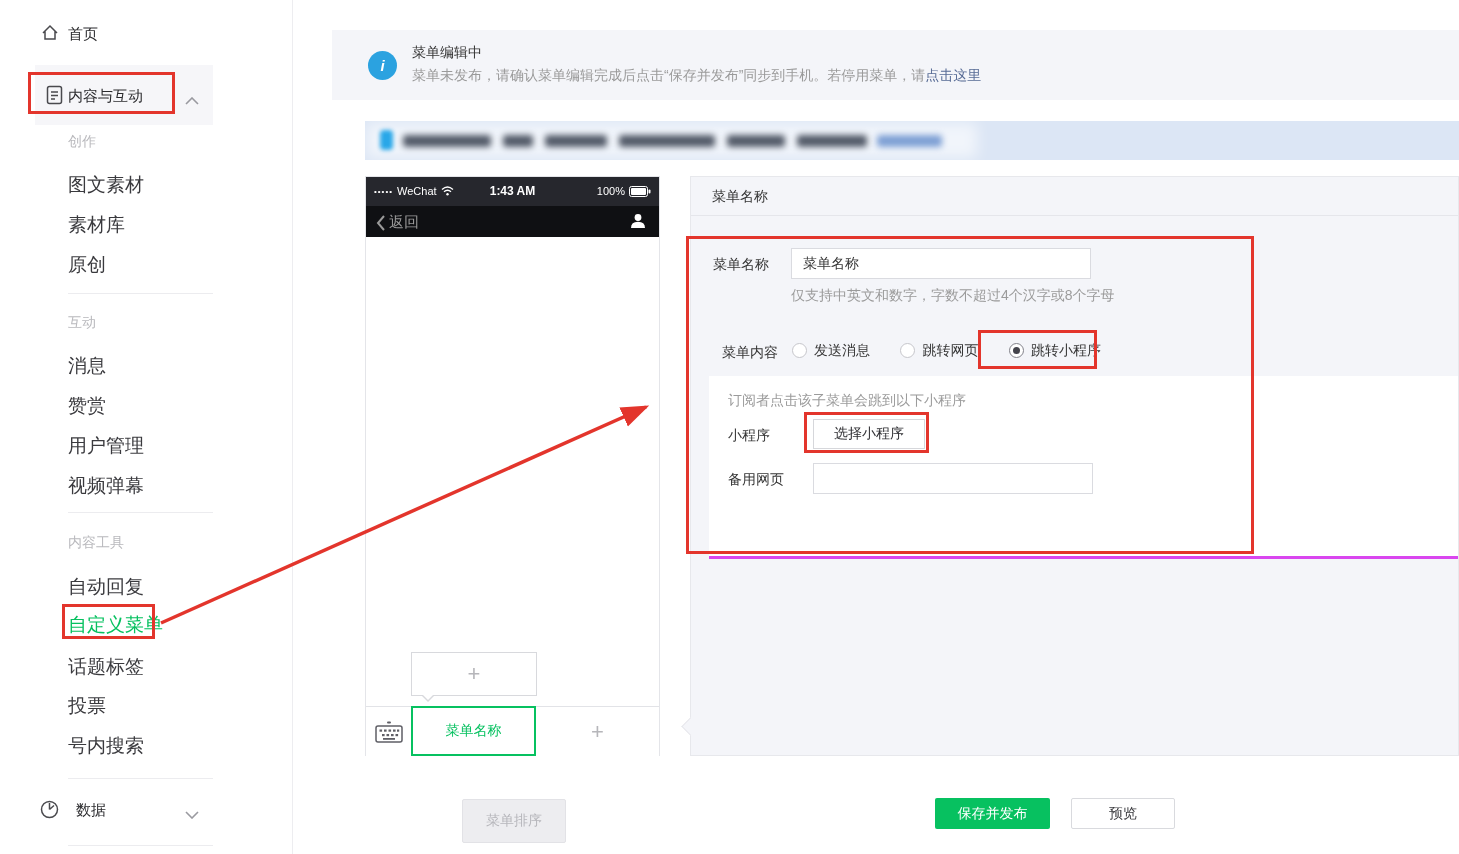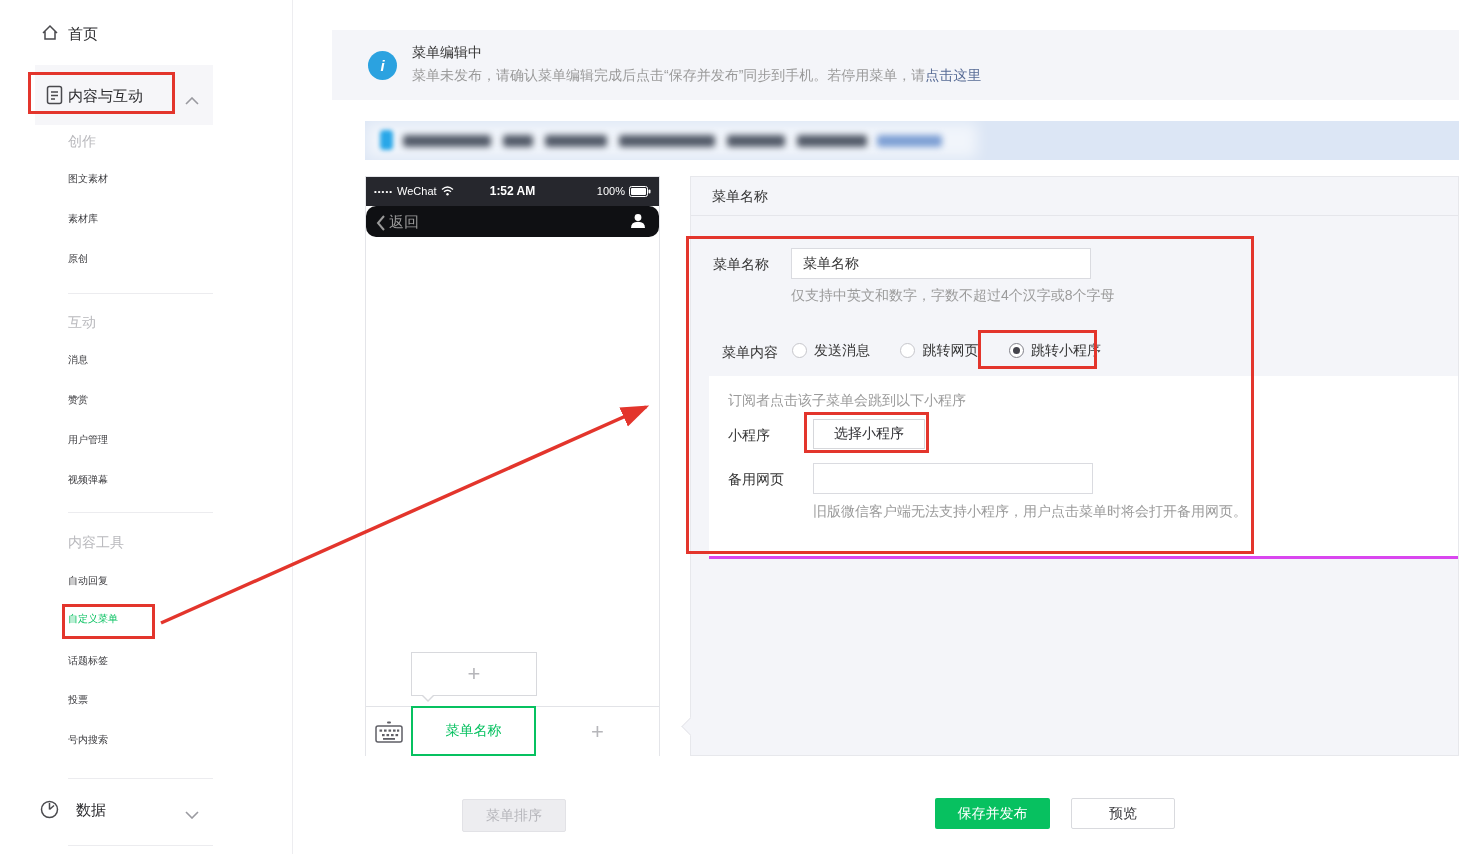--- a/index.html
+++ b/index.html
@@ -2,21 +2,21 @@
 <html><head>
 <meta charset="utf-8">
 <style>
   html,body{margin:0;padding:0;background:#fff;}
   body{font-family:"Liberation Sans","DejaVu Sans",sans-serif;color:#353535;}
   .stage{position:relative;width:1459px;height:854px;background:#fff;overflow:hidden;}
   .abs{position:absolute;}
   
   .sidebar{left:0;top:0;width:293px;height:854px;background:#fff;border-right:1px solid #ededf0;box-sizing:border-box;}
   .side-label{font-size:15px;color:#2b2b2e;white-space:nowrap;}
-  .sub-label{font-size:10px;color:#3a3a3e;white-space:nowrap;cursor:pointer;}
+  .sub-label{font-size:19px;color:#3a3a3e;white-space:nowrap;cursor:pointer;}
   .sub-header{font-size:14px;color:#b9b9bd;white-space:nowrap;}
   .active-green{color:#07c160;}
   .side-divider{height:1px;background:#ececef;width:145px;left:68px;}
   .active-bg{left:35px;top:65px;width:178px;height:60px;background:#f6f6f9;}
   .chev{stroke:#9a9aa0;fill:none;stroke-width:1.6px;}
   
   .notice{left:332px;top:30px;width:1127px;height:70px;background:#f4f5f9;}
   .info-circle{left:36px;top:21px;width:29px;height:29px;border-radius:50%;background:#2ba2e0;color:#fff;
     text-align:center;line-height:29px;font-size:15px;font-style:italic;font-weight:bold;}
   .notice-title{left:80px;top:14px;font-size:14px;color:#353535;}
@@ -26,21 +26,21 @@
   .banner{left:365px;top:121px;width:1094px;height:39px;background:#dce6f5;overflow:hidden;}
   .banner-halo{left:2px;top:2px;width:610px;height:35px;background:rgba(255,255,255,.6);filter:blur(7px);}
   .blob{top:14px;height:12px;border-radius:3px;background:#525a68;filter:blur(3px);}
   .banner-ico{left:15px;top:9px;width:13px;height:20px;border-radius:4px;background:#29a7e8;filter:blur(2px);}
   
   .phone{left:365px;top:176px;width:295px;height:580px;background:#fff;border:1px solid #e4e5e9;box-sizing:border-box;}
   .statusbar{left:0;top:0;width:100%;height:29px;background:#26272d;color:#fff;}
   .st-left{left:8px;top:8px;font-size:11px;color:#fff;display:flex;align-items:center;gap:4px;}
   .st-time{left:0;top:7px;width:100%;text-align:center;font-size:12px;font-weight:bold;color:#fff;}
   .st-right{right:8px;top:8px;font-size:11px;color:#fff;display:flex;align-items:center;gap:4px;}
-  .navbar{left:0;top:29px;width:100%;height:31px;background:#0f1013;border-radius:10px;}
+  .navbar{left:0;top:29px;width:100%;height:31px;background:#0f1013;}
   .nav-back{left:10px;top:7px;font-size:15px;color:#9a9a9a;display:flex;align-items:center;gap:3px;cursor:pointer;}
   .nav-title{left:0;top:6px;width:100%;text-align:center;font-size:16px;color:#fff;}
   .nav-person{right:12px;top:6px;}
   .popup{left:45px;top:475px;width:126px;height:44px;background:#fff;border:1px solid #d8d9dd;box-sizing:border-box;}
   .popup .plus{width:100%;text-align:center;line-height:42px;font-size:22px;color:#b6b6ba;}
   .popup-tip1{left:55px;top:518px;width:0;height:0;border:7px solid transparent;border-top-color:#d8d9dd;}
   .popup-tip2{left:56px;top:517px;width:0;height:0;border:6px solid transparent;border-top-color:#fff;}
   .phone-bottom{left:0;top:529px;width:293px;height:49px;background:#fff;border-top:1px solid #e2e3e7;}
   .kb-cell{left:0;top:0;width:45px;height:49px;display:flex;align-items:center;justify-content:center;cursor:pointer;}
   .menu-tab{left:45px;top:-1px;width:125px;height:50px;border:2px solid #07c160;box-sizing:border-box;background:#fff;
@@ -63,21 +63,21 @@
   .card{left:18px;top:199px;width:749px;height:180px;background:#fff;border-bottom:3px solid #d946ef;}
   .mini-btn{left:104px;top:43px;width:112px;height:30px;background:#fff;border:1px solid #d6d7db;box-sizing:border-box;
     font-size:14px;color:#2f2f33;display:flex;align-items:center;justify-content:center;cursor:pointer;}
   .notch{left:-7px;top:543px;width:12px;height:12px;background:#f4f5f9;border-left:1px solid #e7e8ec;
     border-bottom:1px solid #e7e8ec;transform:rotate(45deg);}
   
   .redbox{border:3px solid #e3352c;box-sizing:border-box;z-index:30;pointer-events:none;}
   .arrow-svg{left:0;top:0;width:1459px;height:854px;z-index:29;pointer-events:none;}
   
   .btn{display:flex;align-items:center;justify-content:center;font-size:14px;border-radius:2px;cursor:pointer;box-sizing:border-box;}
-  .btn-sort{left:462px;top:799px;width:104px;height:33px;background:#ededf0;border:1px solid #e2e2e6;color:#b6b6bb;cursor:default;}
+  .btn-sort{left:462px;top:799px;width:104px;height:44px;background:#ededf0;border:1px solid #e2e2e6;color:#b6b6bb;cursor:default;}
   .btn-save{left:935px;top:798px;width:115px;height:31px;background:#07c160;color:#fff;}
   .btn-preview{left:1071px;top:798px;width:104px;height:31px;background:#fff;border:1px solid #d9dade;color:#3a3a3e;}
 </style>
 </head>
 <body>
 
 <div class="stage">
 
   <div class="abs sidebar">
     <div class="abs" style="left:40px;top:23px;">
@@ -160,21 +160,21 @@
   <div class="abs phone">
     <div class="abs statusbar">
       <div class="abs st-left">
         <span style="letter-spacing:1px;font-size:8px;line-height:11px;">•••••</span>
         <span>WeChat</span>
         <svg width="13" height="10" viewBox="0 0 13 10">
             <path d="M1 3.5 Q6.5 -1.5 12 3.5 M3 5.8 Q6.5 2.6 10 5.8" stroke="#fff" stroke-width="1.3" fill="none"></path>
             <circle cx="6.5" cy="8.3" r="1.2" fill="#fff"></circle>
           </svg>
       </div>
-      <div class="abs st-time">1:52 AM</div>
+      <div class="abs st-time">1:43 AM</div>
       <div class="abs st-right">
         <span>100%</span>
         <svg width="22" height="11" viewBox="0 0 22 11">
             <rect x="0.5" y="0.5" width="18" height="10" rx="2" stroke="#fff" fill="none"></rect>
             <rect x="2" y="2" width="15" height="7" rx="1" fill="#fff"></rect>
             <rect x="19.5" y="3.5" width="2" height="4" rx="1" fill="#fff"></rect>
           </svg>
       </div>
     </div>
     <div class="abs navbar">
@@ -236,21 +236,20 @@
       <span class="radio" style="margin-left:26px;"></span><span class="radio-label">跳转网页</span>
       <span class="radio checked" style="margin-left:26px;"></span><span class="radio-label">跳转小程序</span>
     </div>
 
     <div class="abs card">
       <div class="abs hint" style="left:19px;top:16px;">订阅者点击该子菜单会跳到以下小程序</div>
       <div class="abs form-label" style="left:19px;top:51px;">小程序</div>
       <div class="abs mini-btn">选择小程序</div>
       <div class="abs form-label" style="left:19px;top:95px;">备用网页</div>
       <input class="abs tbox" style="left: 104px; top: 87px; width: 280px; height: 31px;" value="">
-      <div class="abs hint" style="left:104px;top:127px;">旧版微信客户端无法支持小程序，用户点击菜单时将会打开备用网页。</div>
     </div>
   </div>
 
   <div class="abs btn btn-sort">菜单排序</div>
   <div class="abs btn btn-save">保存并发布</div>
   <div class="abs btn btn-preview">预览</div>
 
   <div class="abs redbox" style="left:28px;top:72px;width:147px;height:42px;"></div>
   <div class="abs redbox" style="left:62px;top:604px;width:93px;height:35px;"></div>
   <div class="abs redbox" style="left:686px;top:236px;width:568px;height:318px;"></div>

